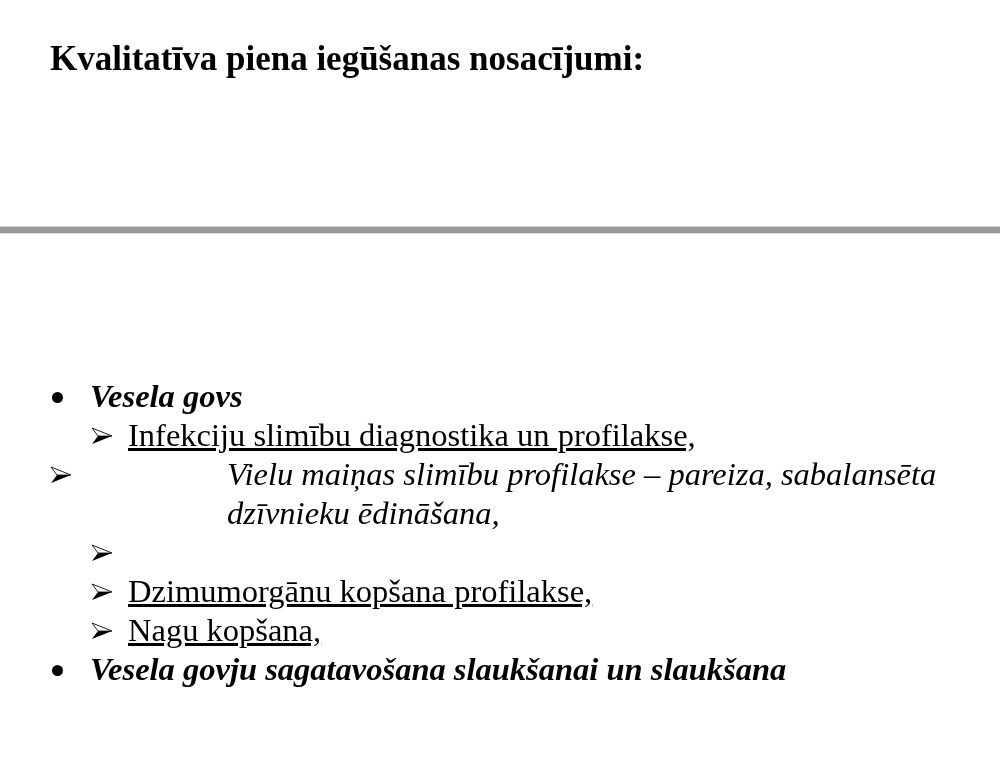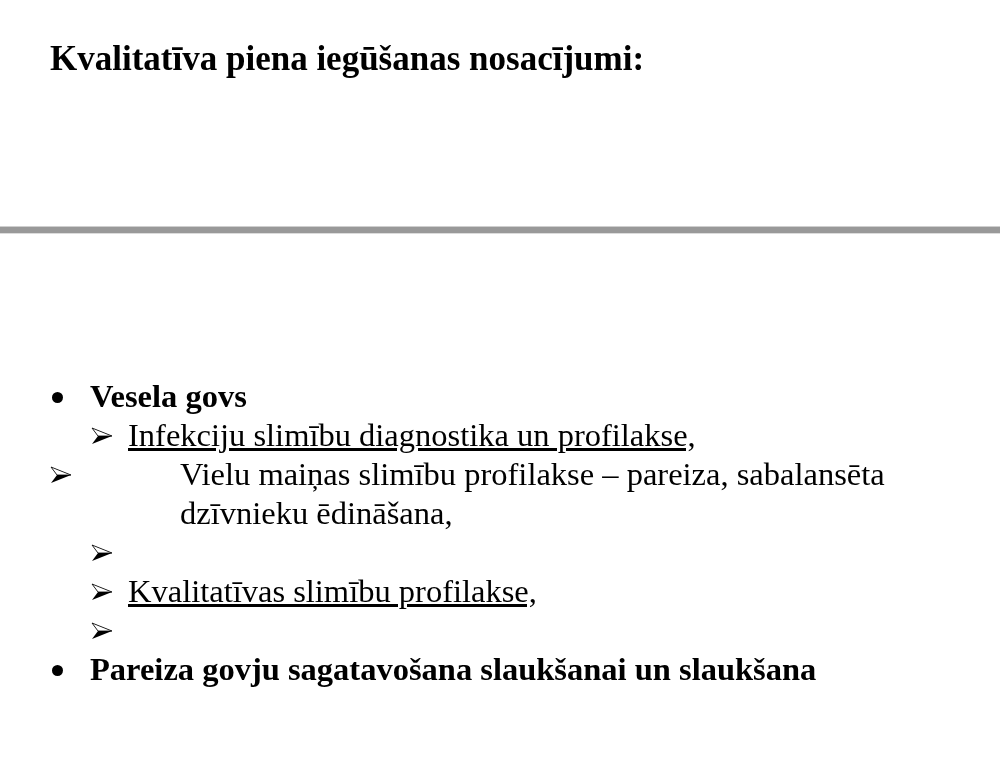--- a/index.html
+++ b/index.html
@@ -18,29 +18,29 @@
       position: absolute; left: 0; top: 226px; width: 1000px; height: 8px;
       background: #999999;
       border-top: 1px solid #cfcfcf; border-bottom: 1px solid #dcdcdc;
       box-sizing: border-box;
     }
     .list {
       position: absolute; left: 0; top: 377px; width: 1000px;
       font-size: 32.5px; line-height: 39px;
     }
     .row { position: relative; white-space: nowrap; height: 39px; }
-    .row.wrap { white-space: normal; height: auto; }
+    .row.wrap { white-space: normal; height: auto; padding-left: 47px; }
     .dot {
       position: absolute; width: 11px; height: 11px; border-radius: 50%;
       background: #000; top: 15px;
     }
     .arrow { position: absolute; top: 11px; width: 22px; height: 18px; }
     .text { position: absolute; top: 0; }
     .lvl0-dot .dot { left: 52px; }
-    .lvl0 .text { left: 90px; }
+    .lvl0 .text { left: 90px; font-style: italic; }
     .lvl0 .arrow { left: 50px; }
     .lvl1 .text { left: 128px; text-decoration: underline; }
     .lvl1 .arrow { left: 91px; }
     .bold { font-weight: bold; }
     .wrap .text { position: relative; display: block; margin-left: 90px; width: 770px; }
   </style>
 </head>
 <body>
 
 <div class="title">Kvalitatīva piena iegūšanas nosacījumi:</div>
@@ -75,30 +75,31 @@
       <path d="M1 1 L21 9 L1 17 L7 9 Z" fill="#000"></path>
       <path d="M1 1 L21 9 L7 9 Z" fill="#fff" stroke="#000" stroke-width="0.8"></path>
     </svg>
   </div>
 
   <div class="row lvl1">
     <svg class="arrow" viewBox="0 0 22 18">
       <path d="M1 1 L21 9 L1 17 L7 9 Z" fill="#000"></path>
       <path d="M1 1 L21 9 L7 9 Z" fill="#fff" stroke="#000" stroke-width="0.8"></path>
     </svg>
-    <span class="text">Kvalitatīvas slimību profilakse,</span>
+    <span class="text">Dzimumorgānu kopšana profilakse,</span>
   </div>
 
   <div class="row lvl1">
     <svg class="arrow" viewBox="0 0 22 18">
       <path d="M1 1 L21 9 L1 17 L7 9 Z" fill="#000"></path>
       <path d="M1 1 L21 9 L7 9 Z" fill="#fff" stroke="#000" stroke-width="0.8"></path>
     </svg>
+    <span class="text">Nagu kopšana,</span>
   </div>
 
 
 
   <div class="row lvl0 lvl0-dot">
     <span class="dot"></span>
-    <span class="text bold">Pareiza govju sagatavošana slaukšanai un slaukšana</span>
+    <span class="text bold">Vesela govju sagatavošana slaukšanai un slaukšana</span>
   </div>
 
 </div>
 
 </body></html>

